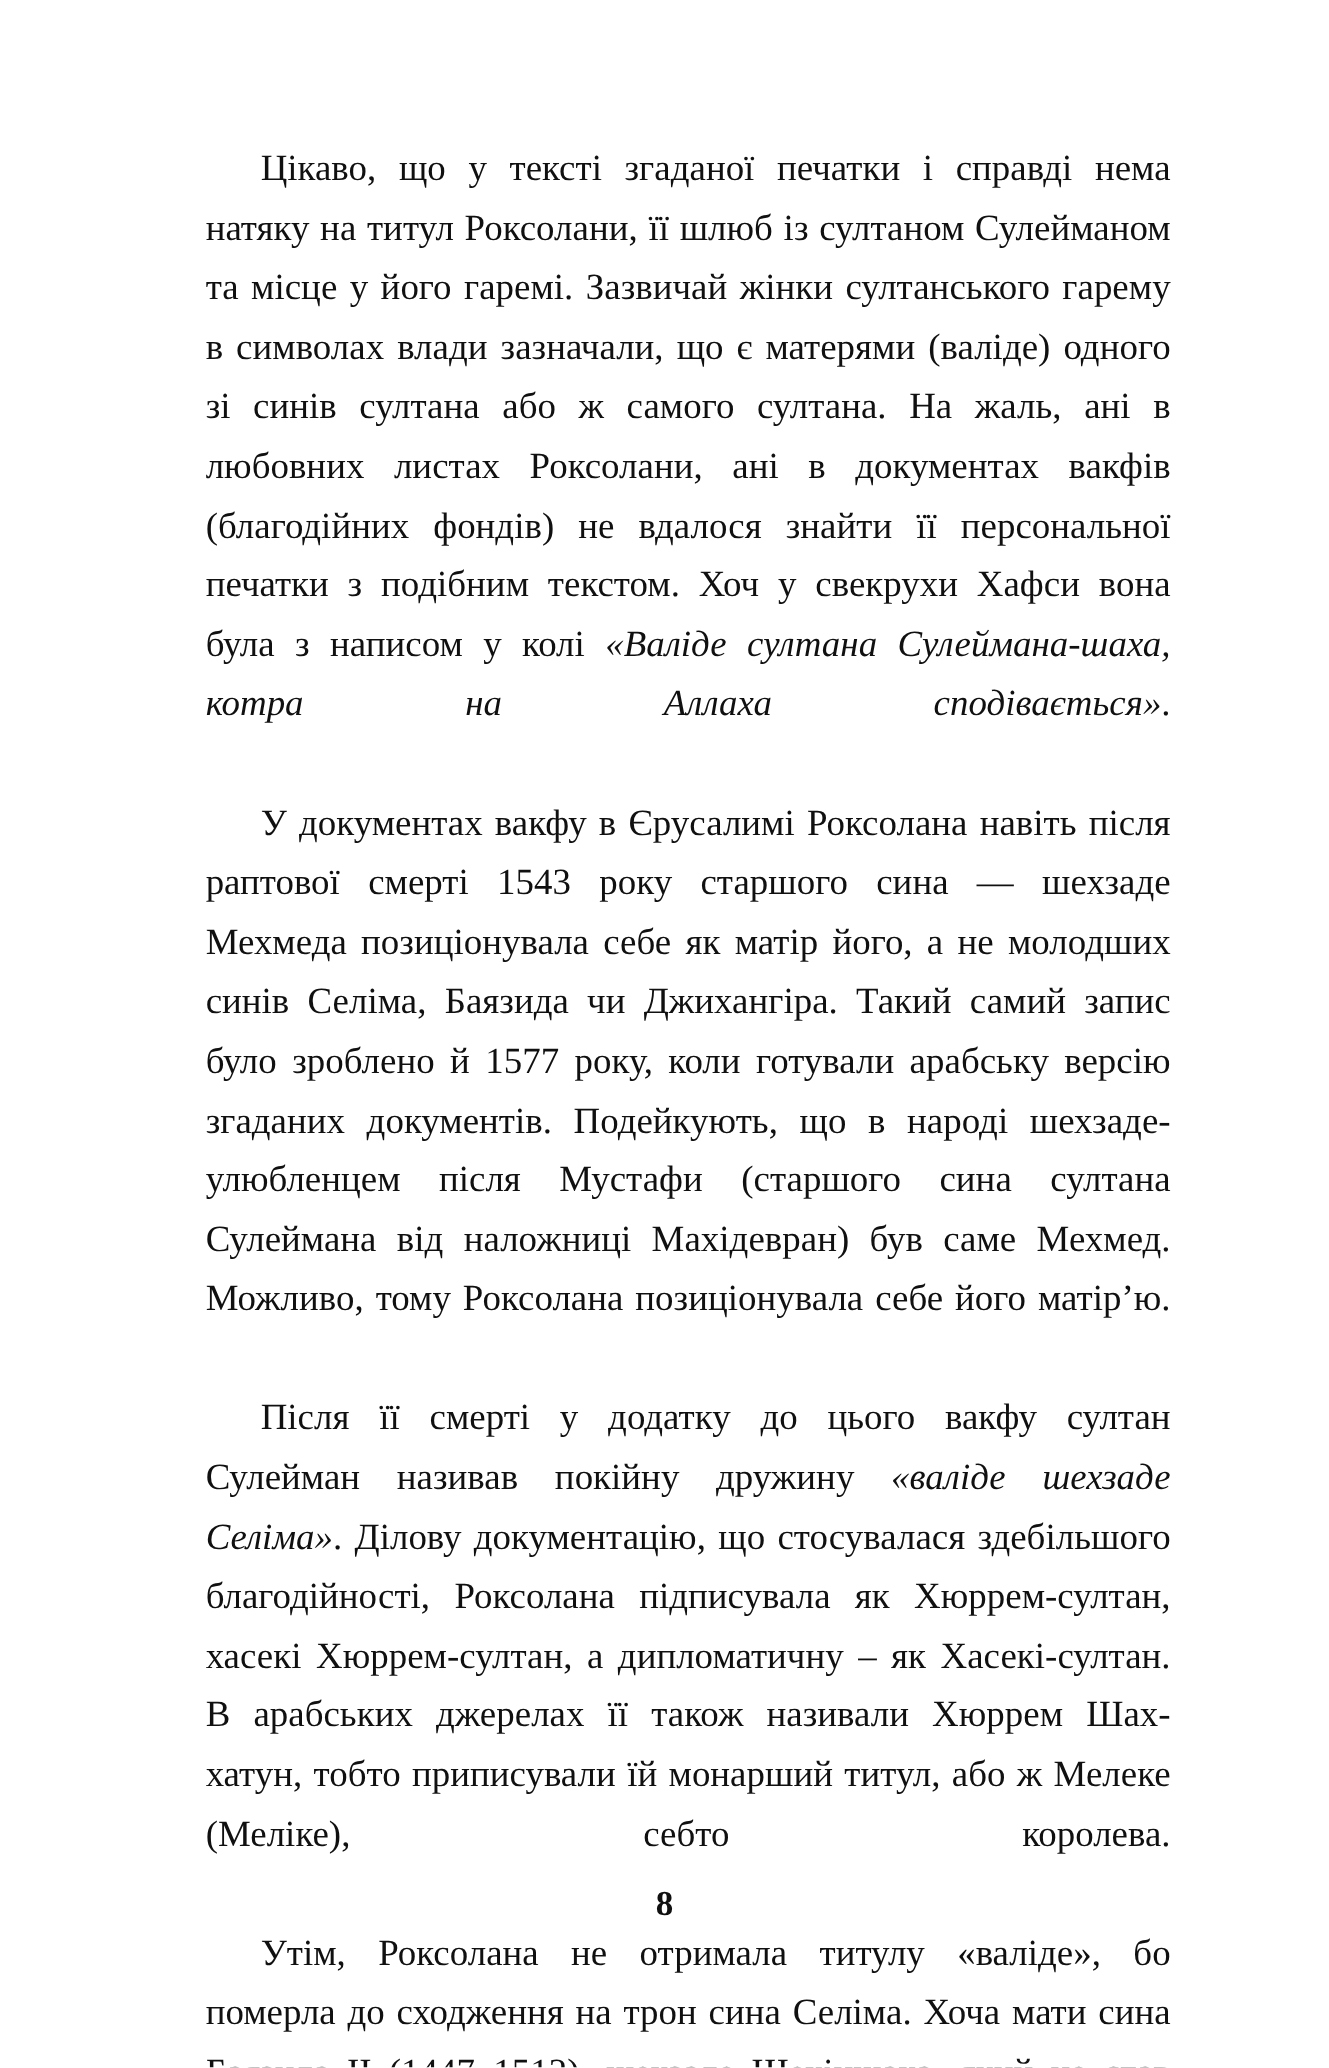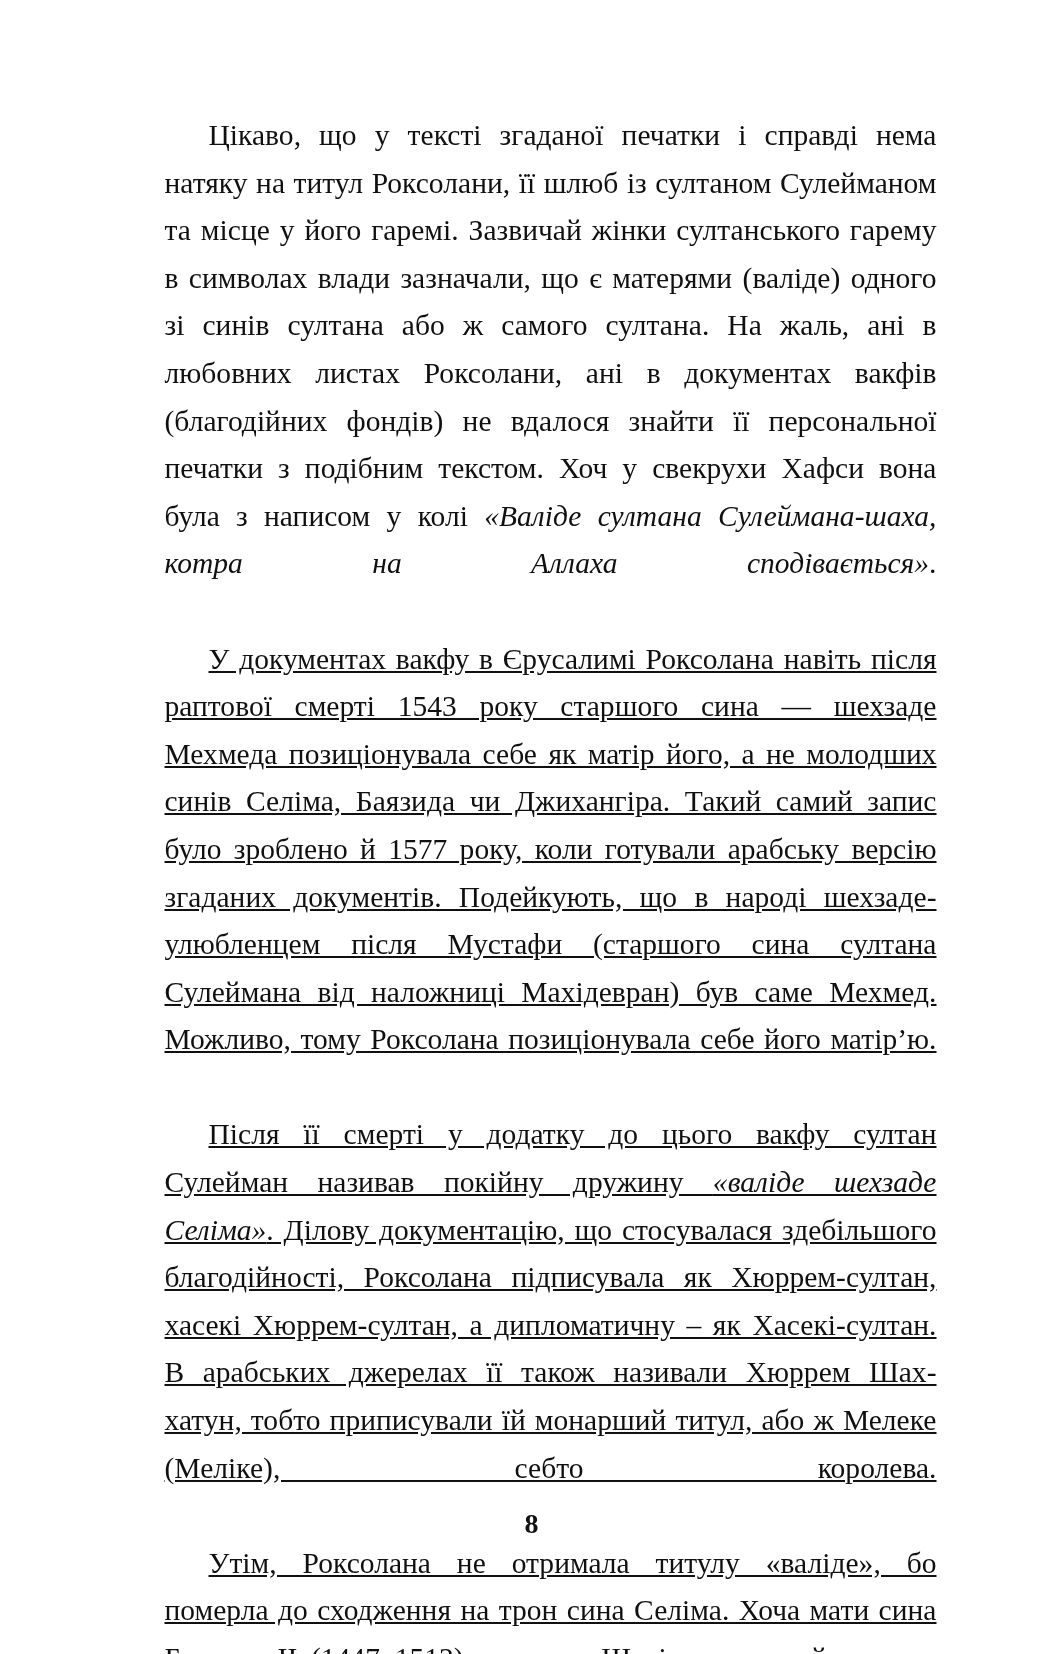--- a/index.html
+++ b/index.html
@@ -36,21 +36,20 @@
     text-justify: inter-word;
     text-indent: 44px;
     hyphens: none;
     -webkit-hyphens: none;
     word-spacing: 0.012em;
     letter-spacing: 0.001em;
   }
 
   .para + .para {
     margin-top: 0;
-    text-decoration: underline;
   }
 
   
   .para::after {
     content: "";
     display: inline-block;
     width: 100%;
   }
 
   .para.no-stretch::after {

